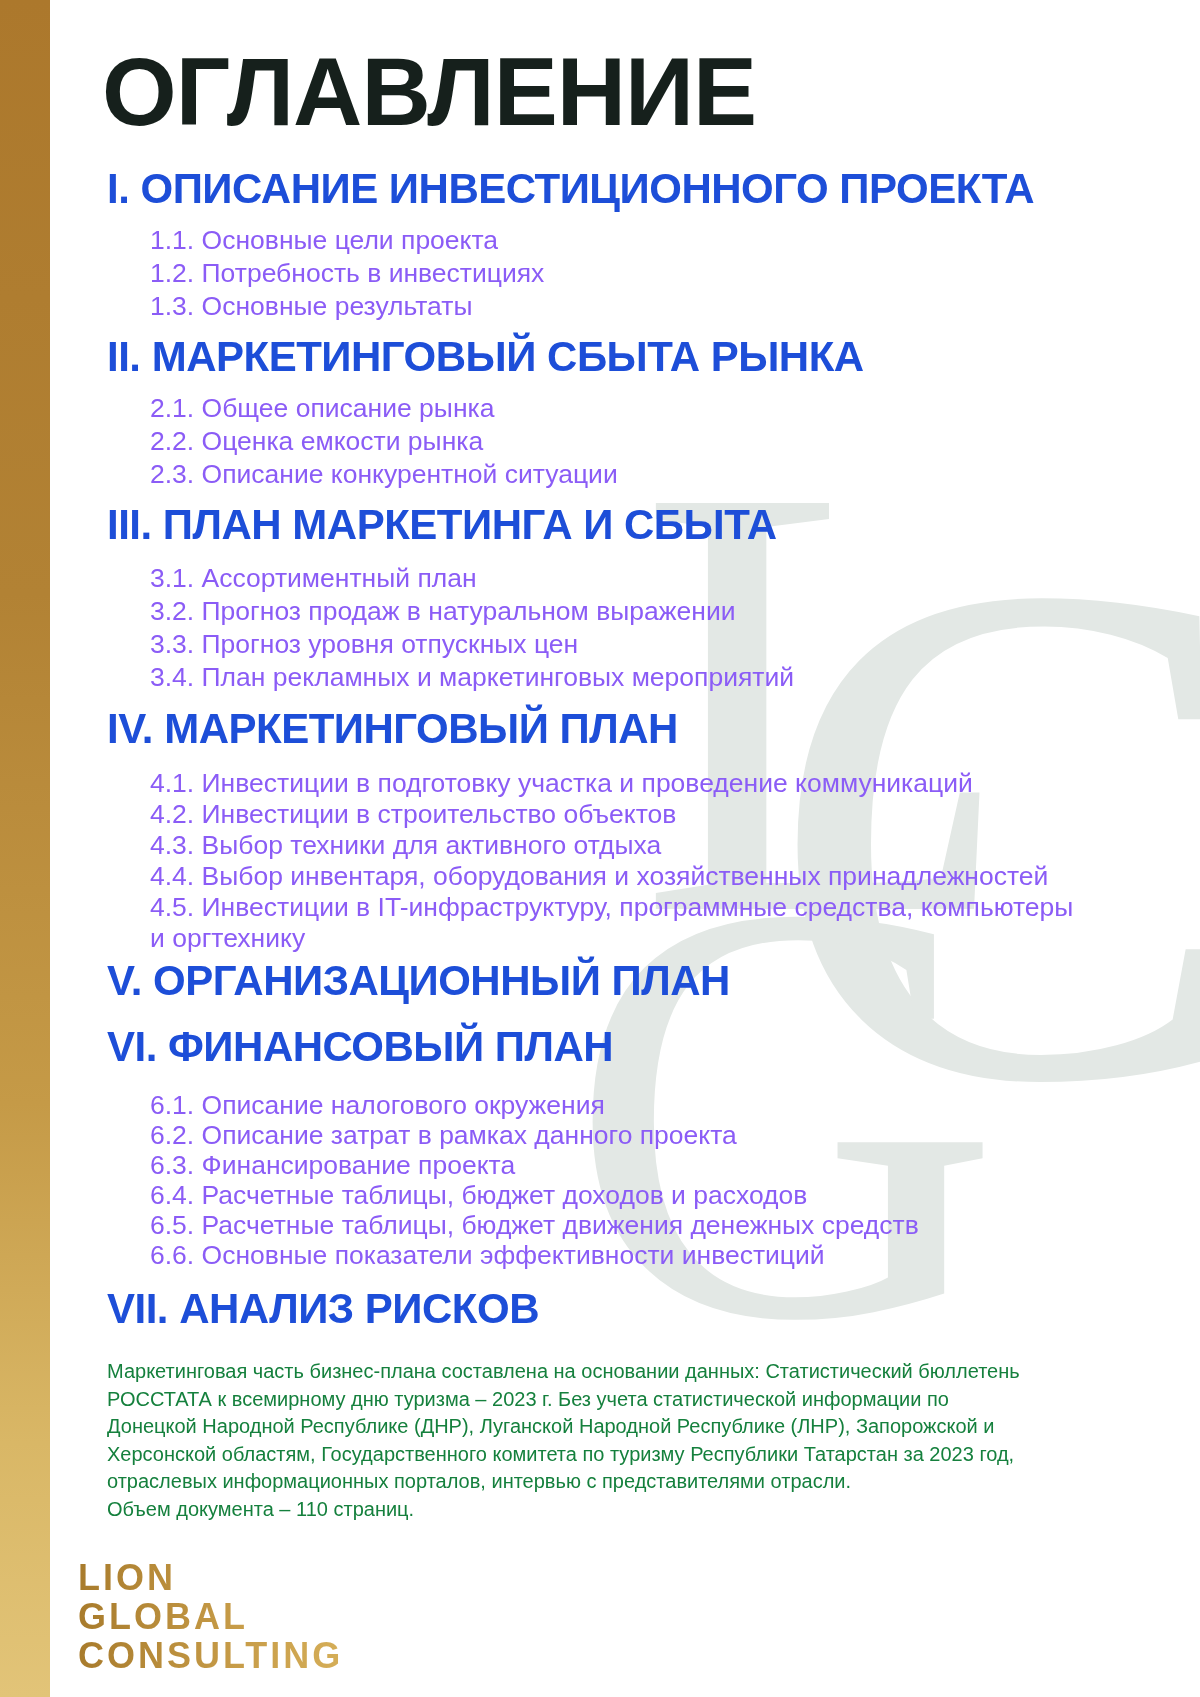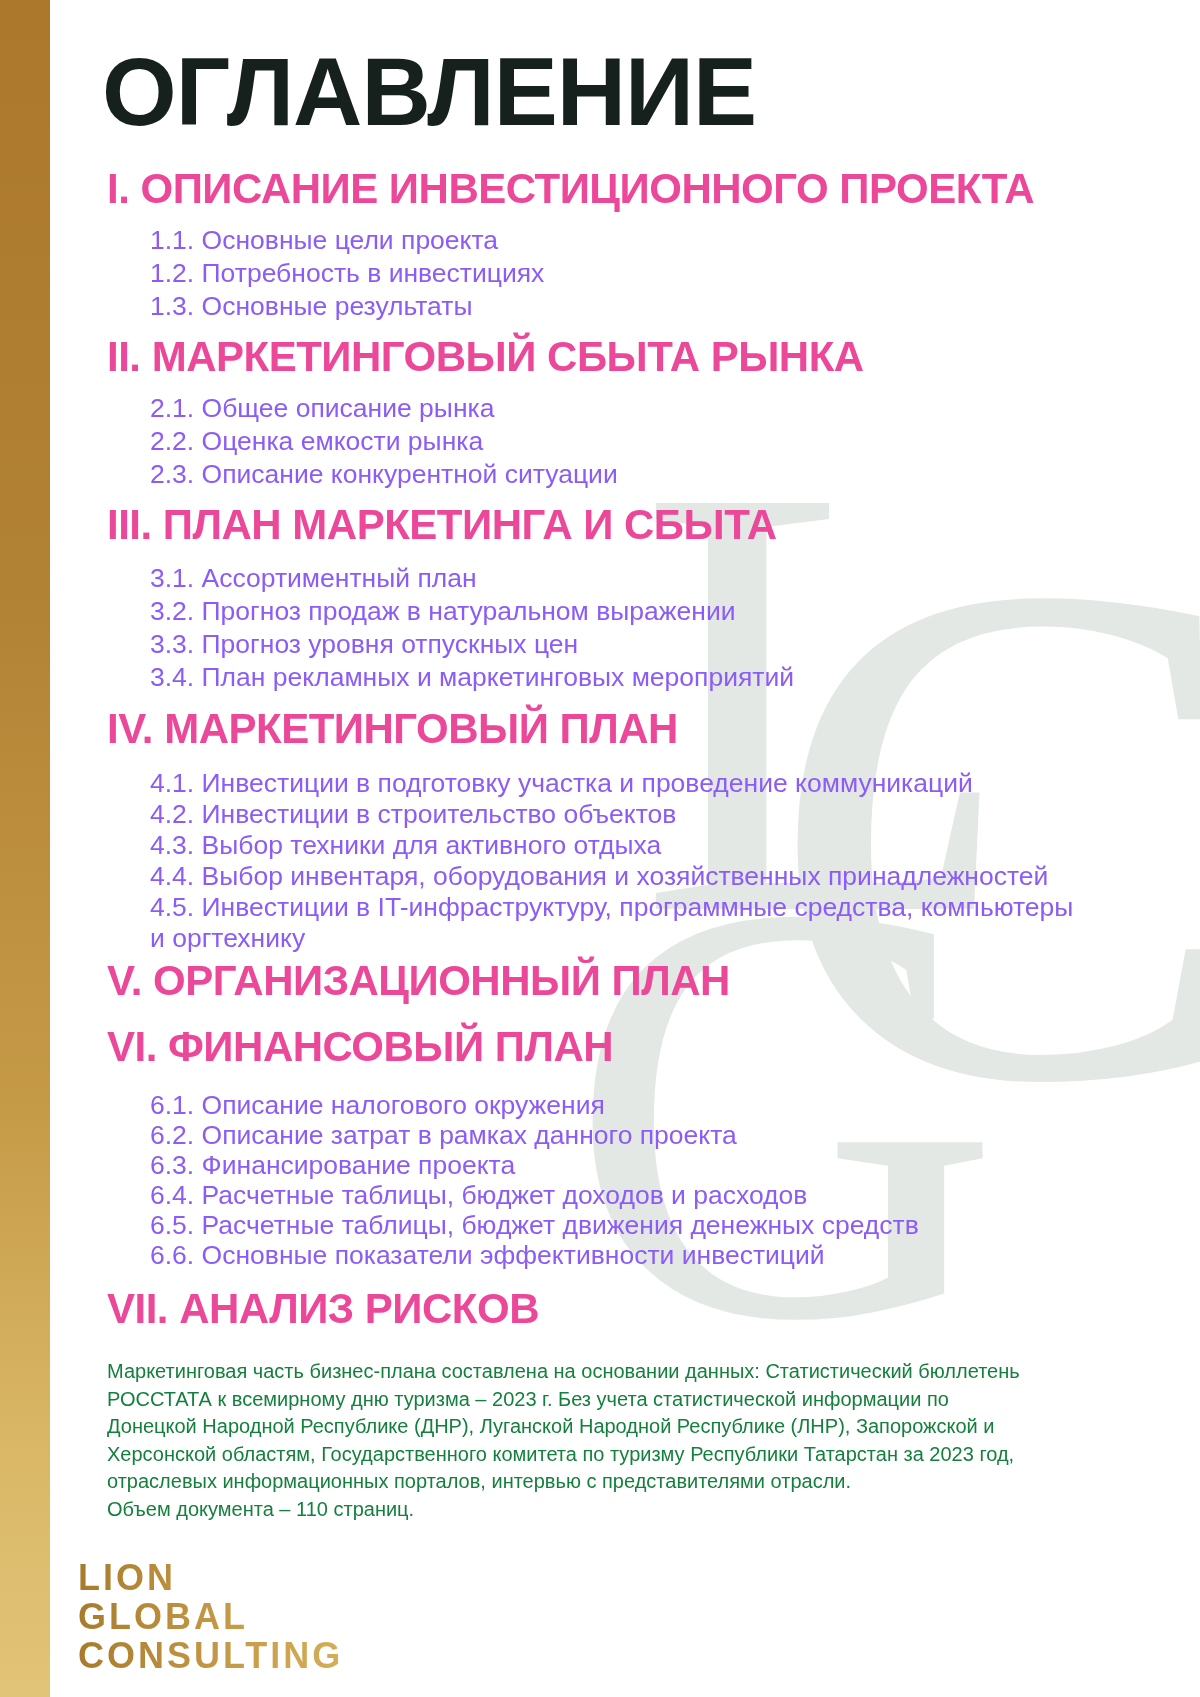--- a/index.html
+++ b/index.html
@@ -23,21 +23,21 @@
   .wm-c{left:768px;top:472px;font-size:720px;}
   .wm-g{left:568px;top:812px;font-size:600px;}
   
   .content{position:absolute;inset:0;z-index:1;}
   .title{
     position:absolute;left:102px;top:44px;margin:0;
     font-size:96px;font-weight:bold;color:#16201c;line-height:1;letter-spacing:-1px;
   }
   .h-sec{
     position:absolute;left:107px;margin:0;
-    font-size:42px;font-weight:bold;color:#ec4899;line-height:1;letter-spacing:-0.5px;
+    font-size:42px;font-weight:bold;color:#1d4ed8;line-height:1;letter-spacing:-0.5px;
     white-space:nowrap;
   }
   .h1{top:168px}.h2{top:336px}.h3{top:504px}.h4{top:708px}
   .h5{top:960px}.h6{top:1026px}.h7{top:1288px}
   .toc{
     position:absolute;left:150px;width:1012px;margin:0;padding:0;list-style:none;
     font-size:26.5px;color:#8b5cf6;
   }
   .toc li{white-space:pre-line;}
   .l1{top:224px;line-height:33px}

